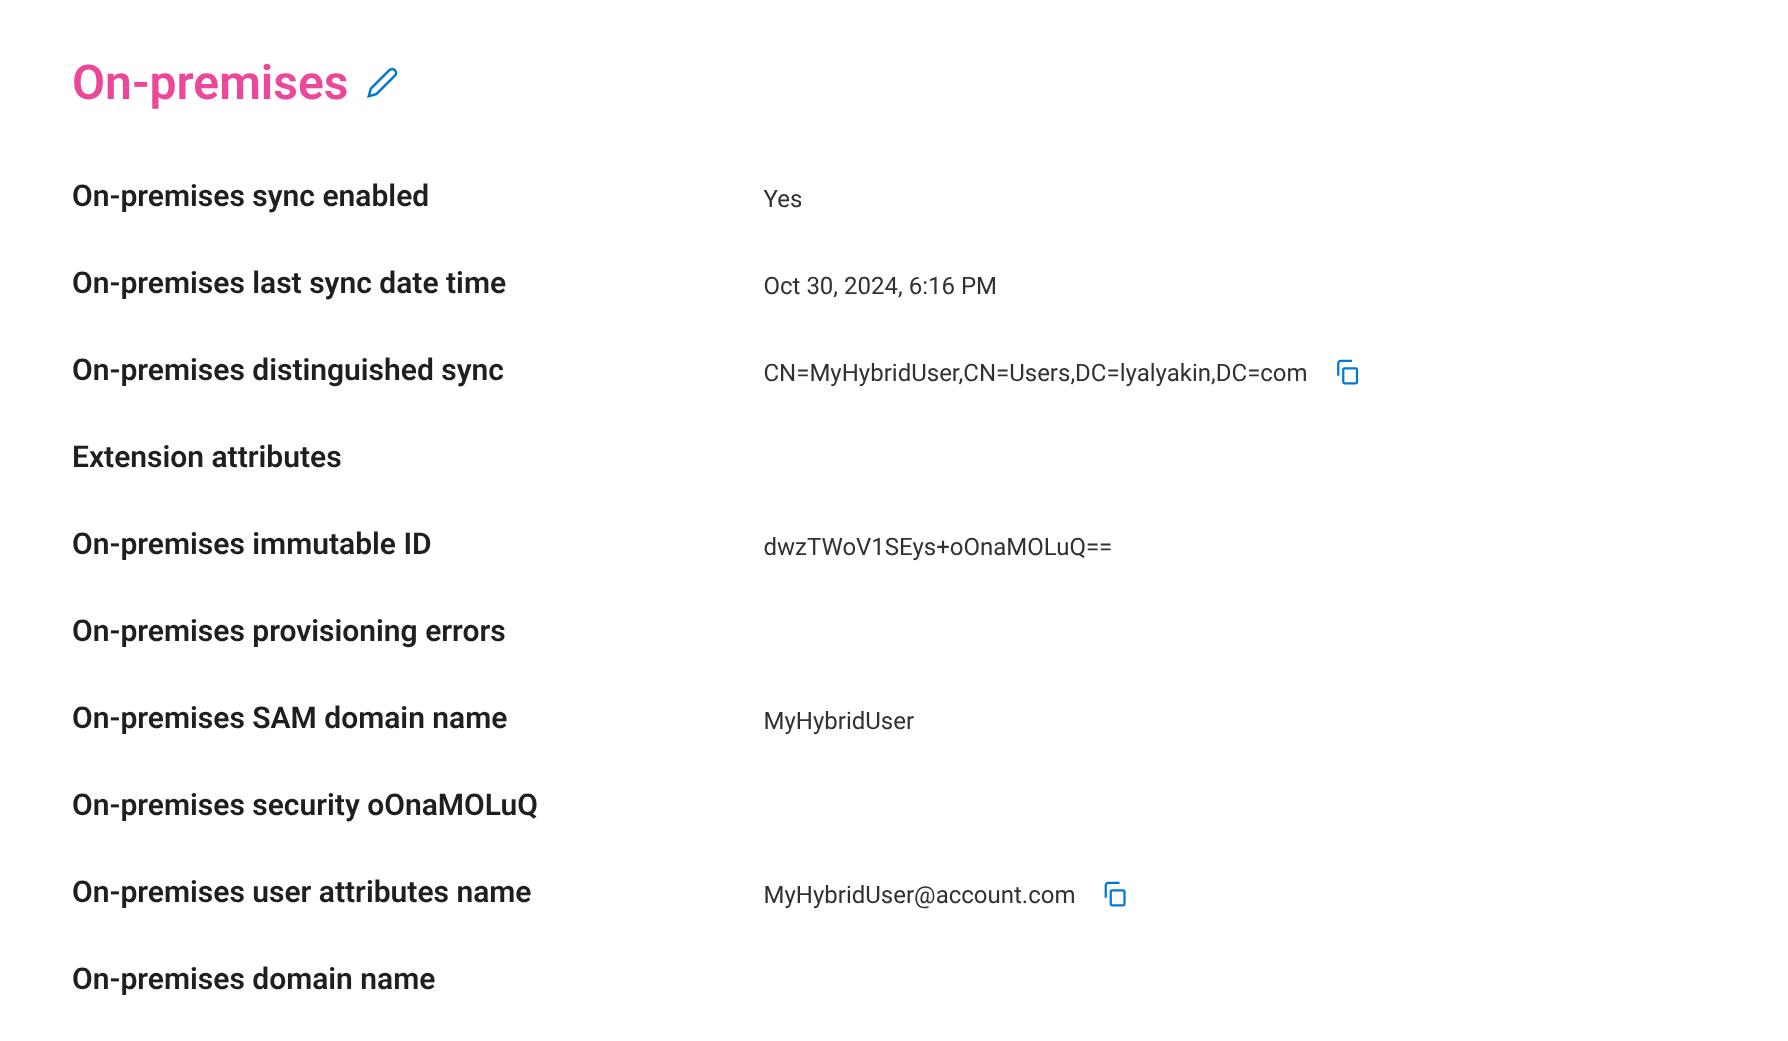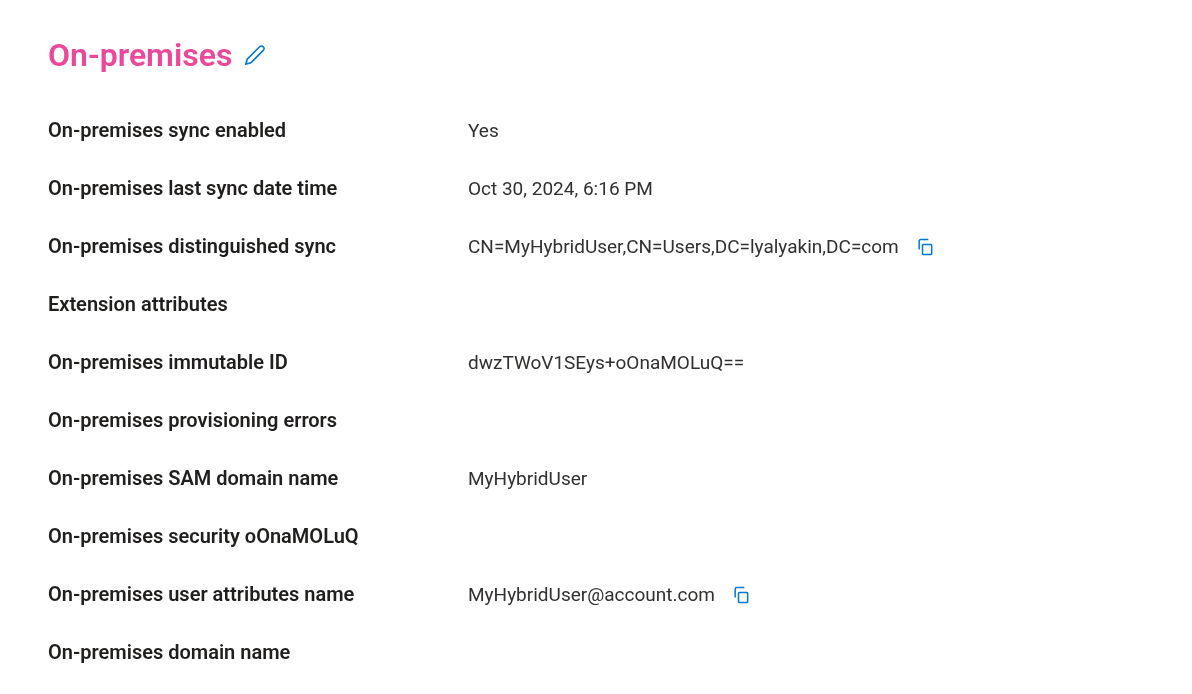--- a/index.html
+++ b/index.html
@@ -43,25 +43,26 @@
     }
     .property-label {
       width: 420px;
       flex-shrink: 0;
       font-weight: 600;
       color: #201f1e;
       font-size: 20px;
     }
     .property-value {
       color: #323130;
-      font-size: 19px;
+      font-size: 16px;
       display: flex;
       align-items: center;
       gap: 16px;
       flex: 1;
+      margin-left: 41px;
     }
     .property-value-text {
       word-break: break-all;
     }
     .copy-icon {
       color: #0078d4;
       cursor: pointer;
       display: inline-flex;
       align-items: center;
       flex-shrink: 0;

